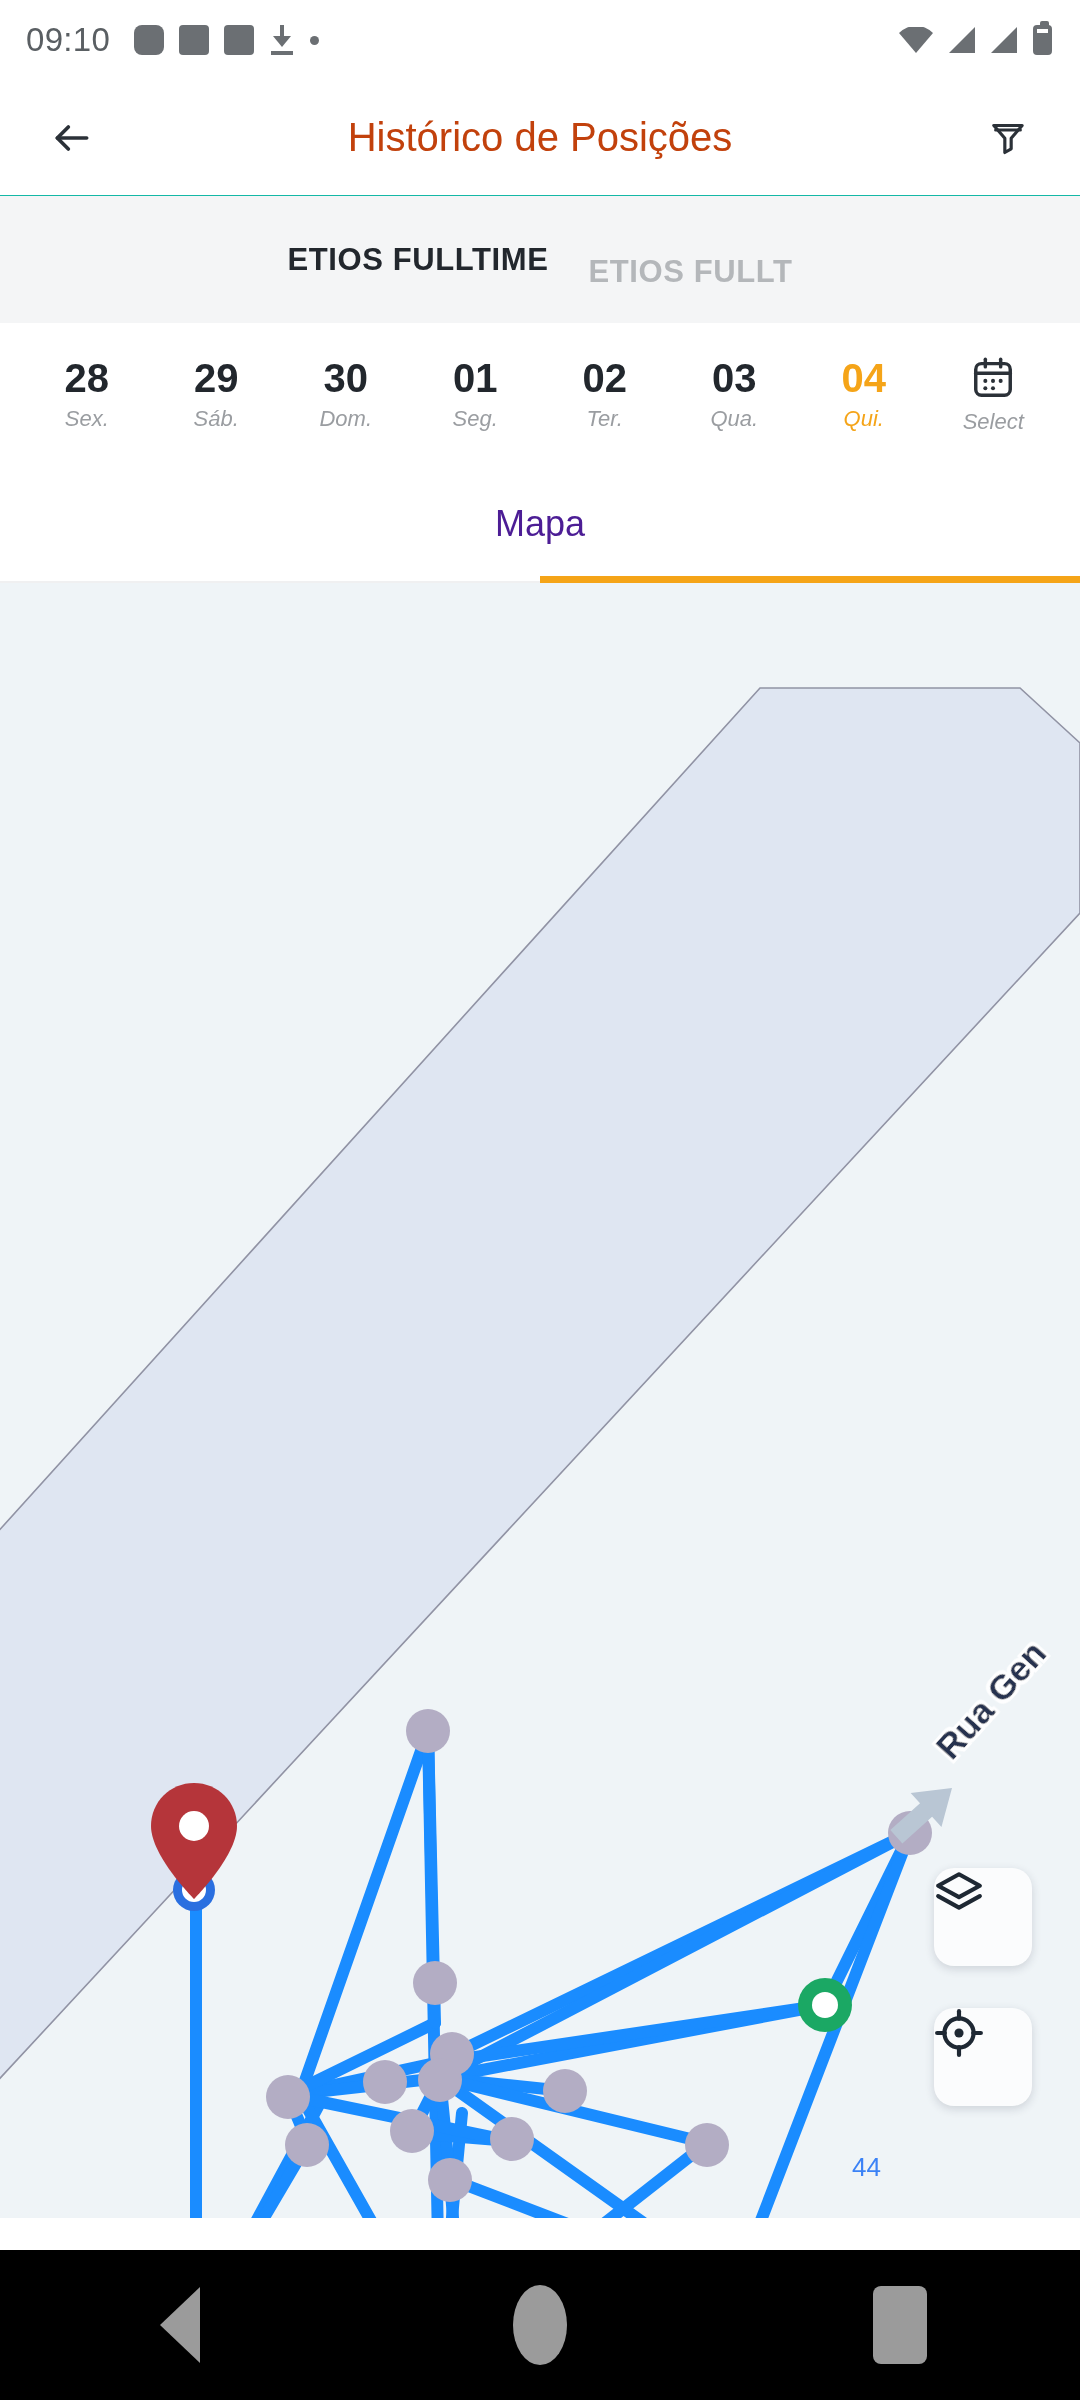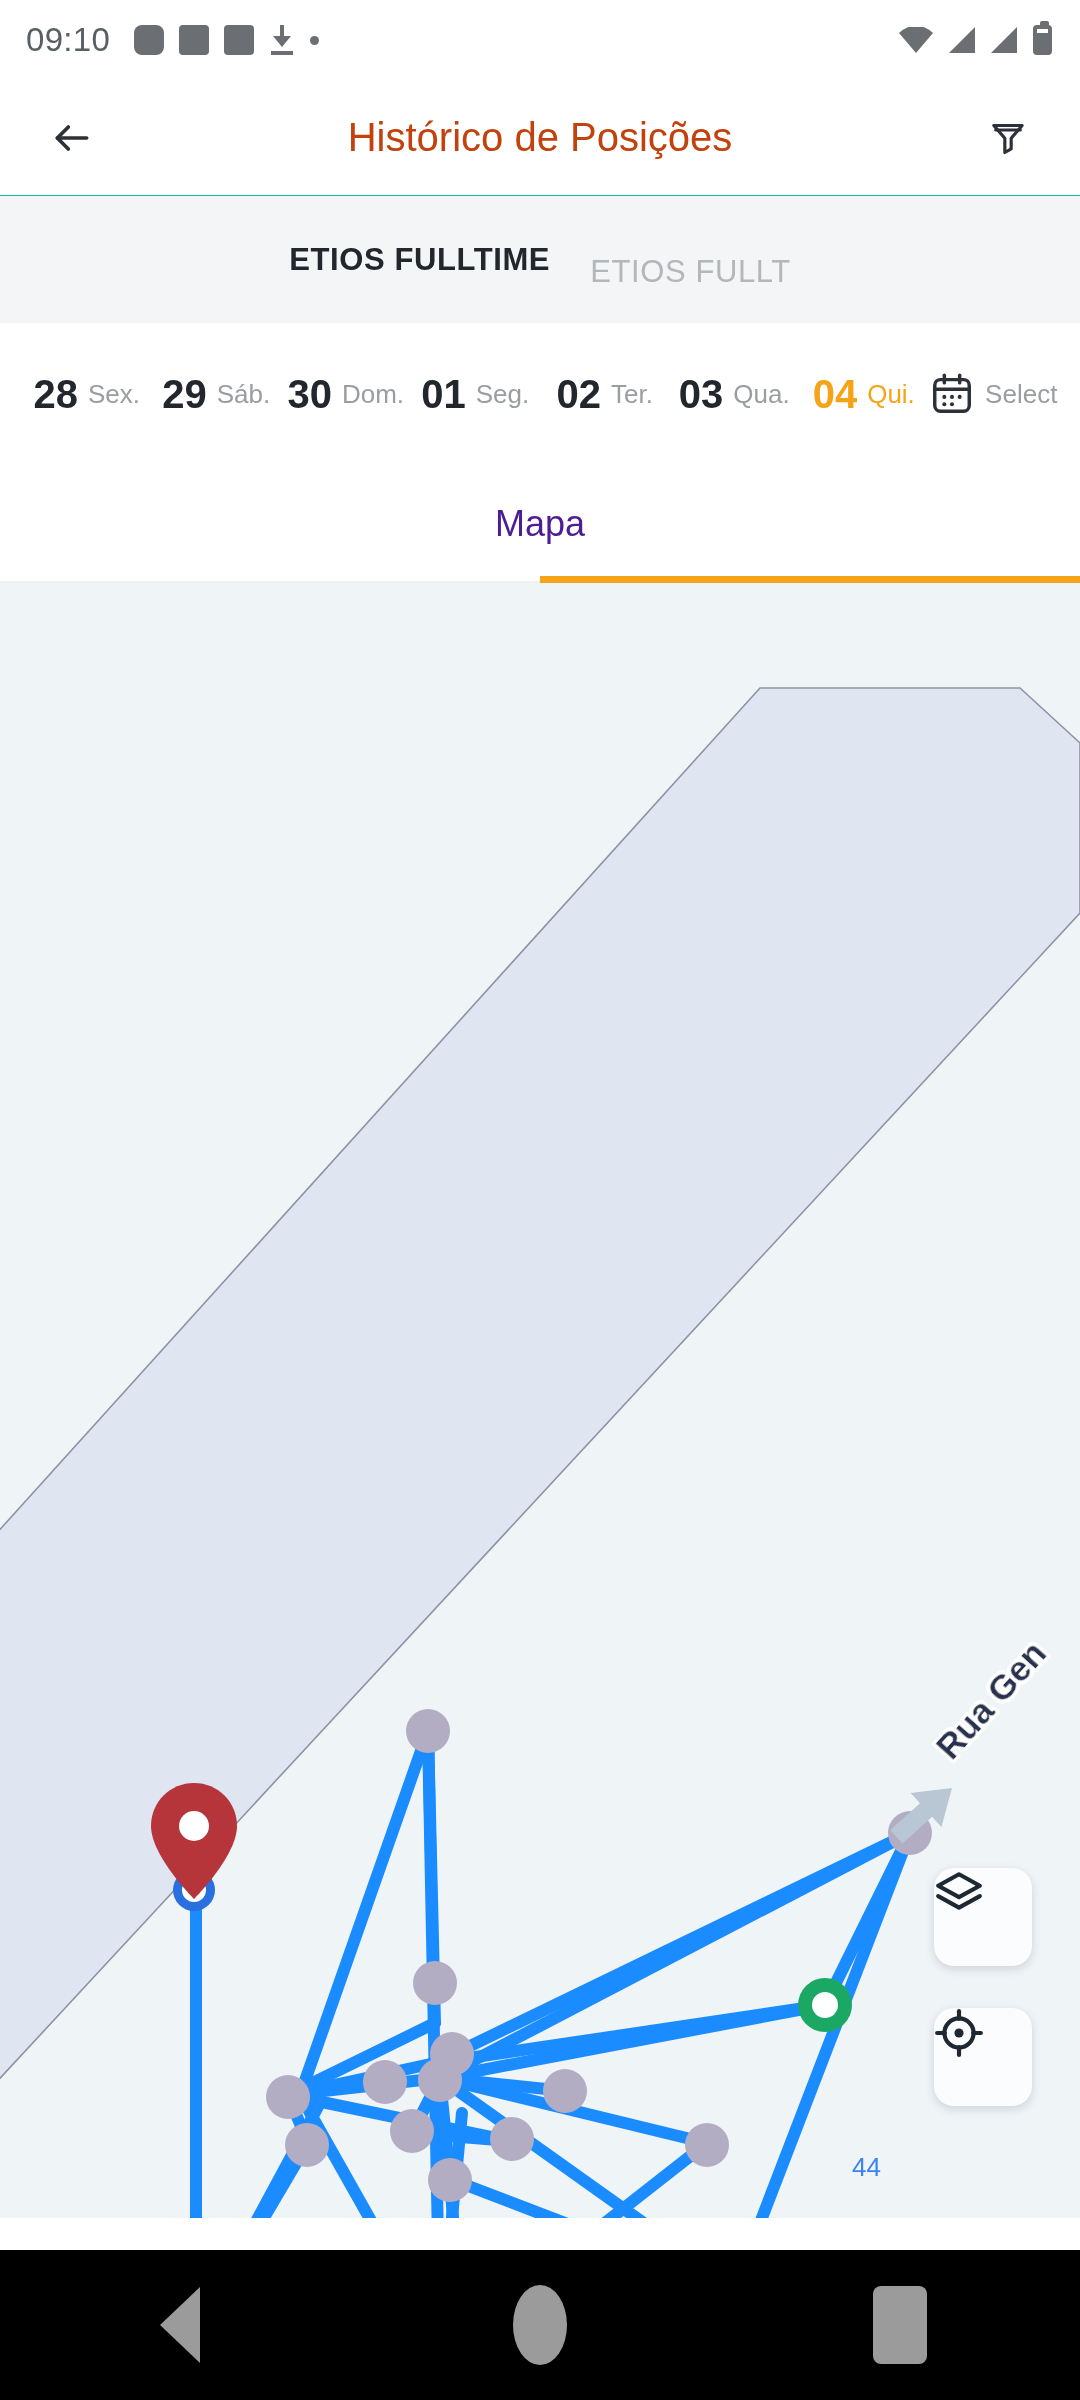--- a/index.html
+++ b/index.html
@@ -56,33 +56,33 @@
   }
   .filter-btn { margin-left:auto; width:64px; height:64px; display:flex; align-items:center; justify-content:center; cursor:pointer; z-index:2; }
 
   
   .vehicle-strip {
     height:128px; background:#f4f5f6;
     display:flex; align-items:center; justify-content:center; gap:40px;
     border-top:1px solid #14b8a6;
   }
   .veh-active { font-size:31px; font-weight:700; color:#22272d; letter-spacing:.6px; }
-  .veh-next { font-size:31px; font-weight:400; color:#b4b7ba; letter-spacing:.6px;margin-top:24px; }
+  .veh-next { font-size:31px; font-weight:700; color:#b4b7ba; letter-spacing:.6px;margin-top:24px; }
 
   
   .date-strip {
     height:142px; background:#ffffff;
     display:flex; align-items:center; padding:0 22px;
   }
   .date-cell {
-    flex:1; display:flex; flex-direction:row; align-items:center; justify-content:center;
+    flex:1; display:flex; flex-direction:column; align-items:center; justify-content:flex-start;
     gap:10px; cursor:pointer;
   }
   .date-num { font-size:40px; font-weight:700; color:#22272d; line-height:1; }
-  .date-dow { font-size:26px; color:#9a9da1; line-height:1; }
+  .date-dow { font-size:22px; color:#9a9da1; line-height:1;font-style:italic; }
   .date-cell.selected .date-num, .date-cell.selected .date-dow { color:#f5a418; }
   .date-cell.picker .date-dow { color:#9a9da1; }
   .cal-icon { width:46px; height:46px; display:flex; align-items:center; justify-content:center; }
 
   
   .tabs { height:118px; background:#ffffff; display:flex; position:relative; }
   .tab {
     flex:1; display:flex; align-items:center; justify-content:center;
     font-size:36px; cursor:pointer;
   }

